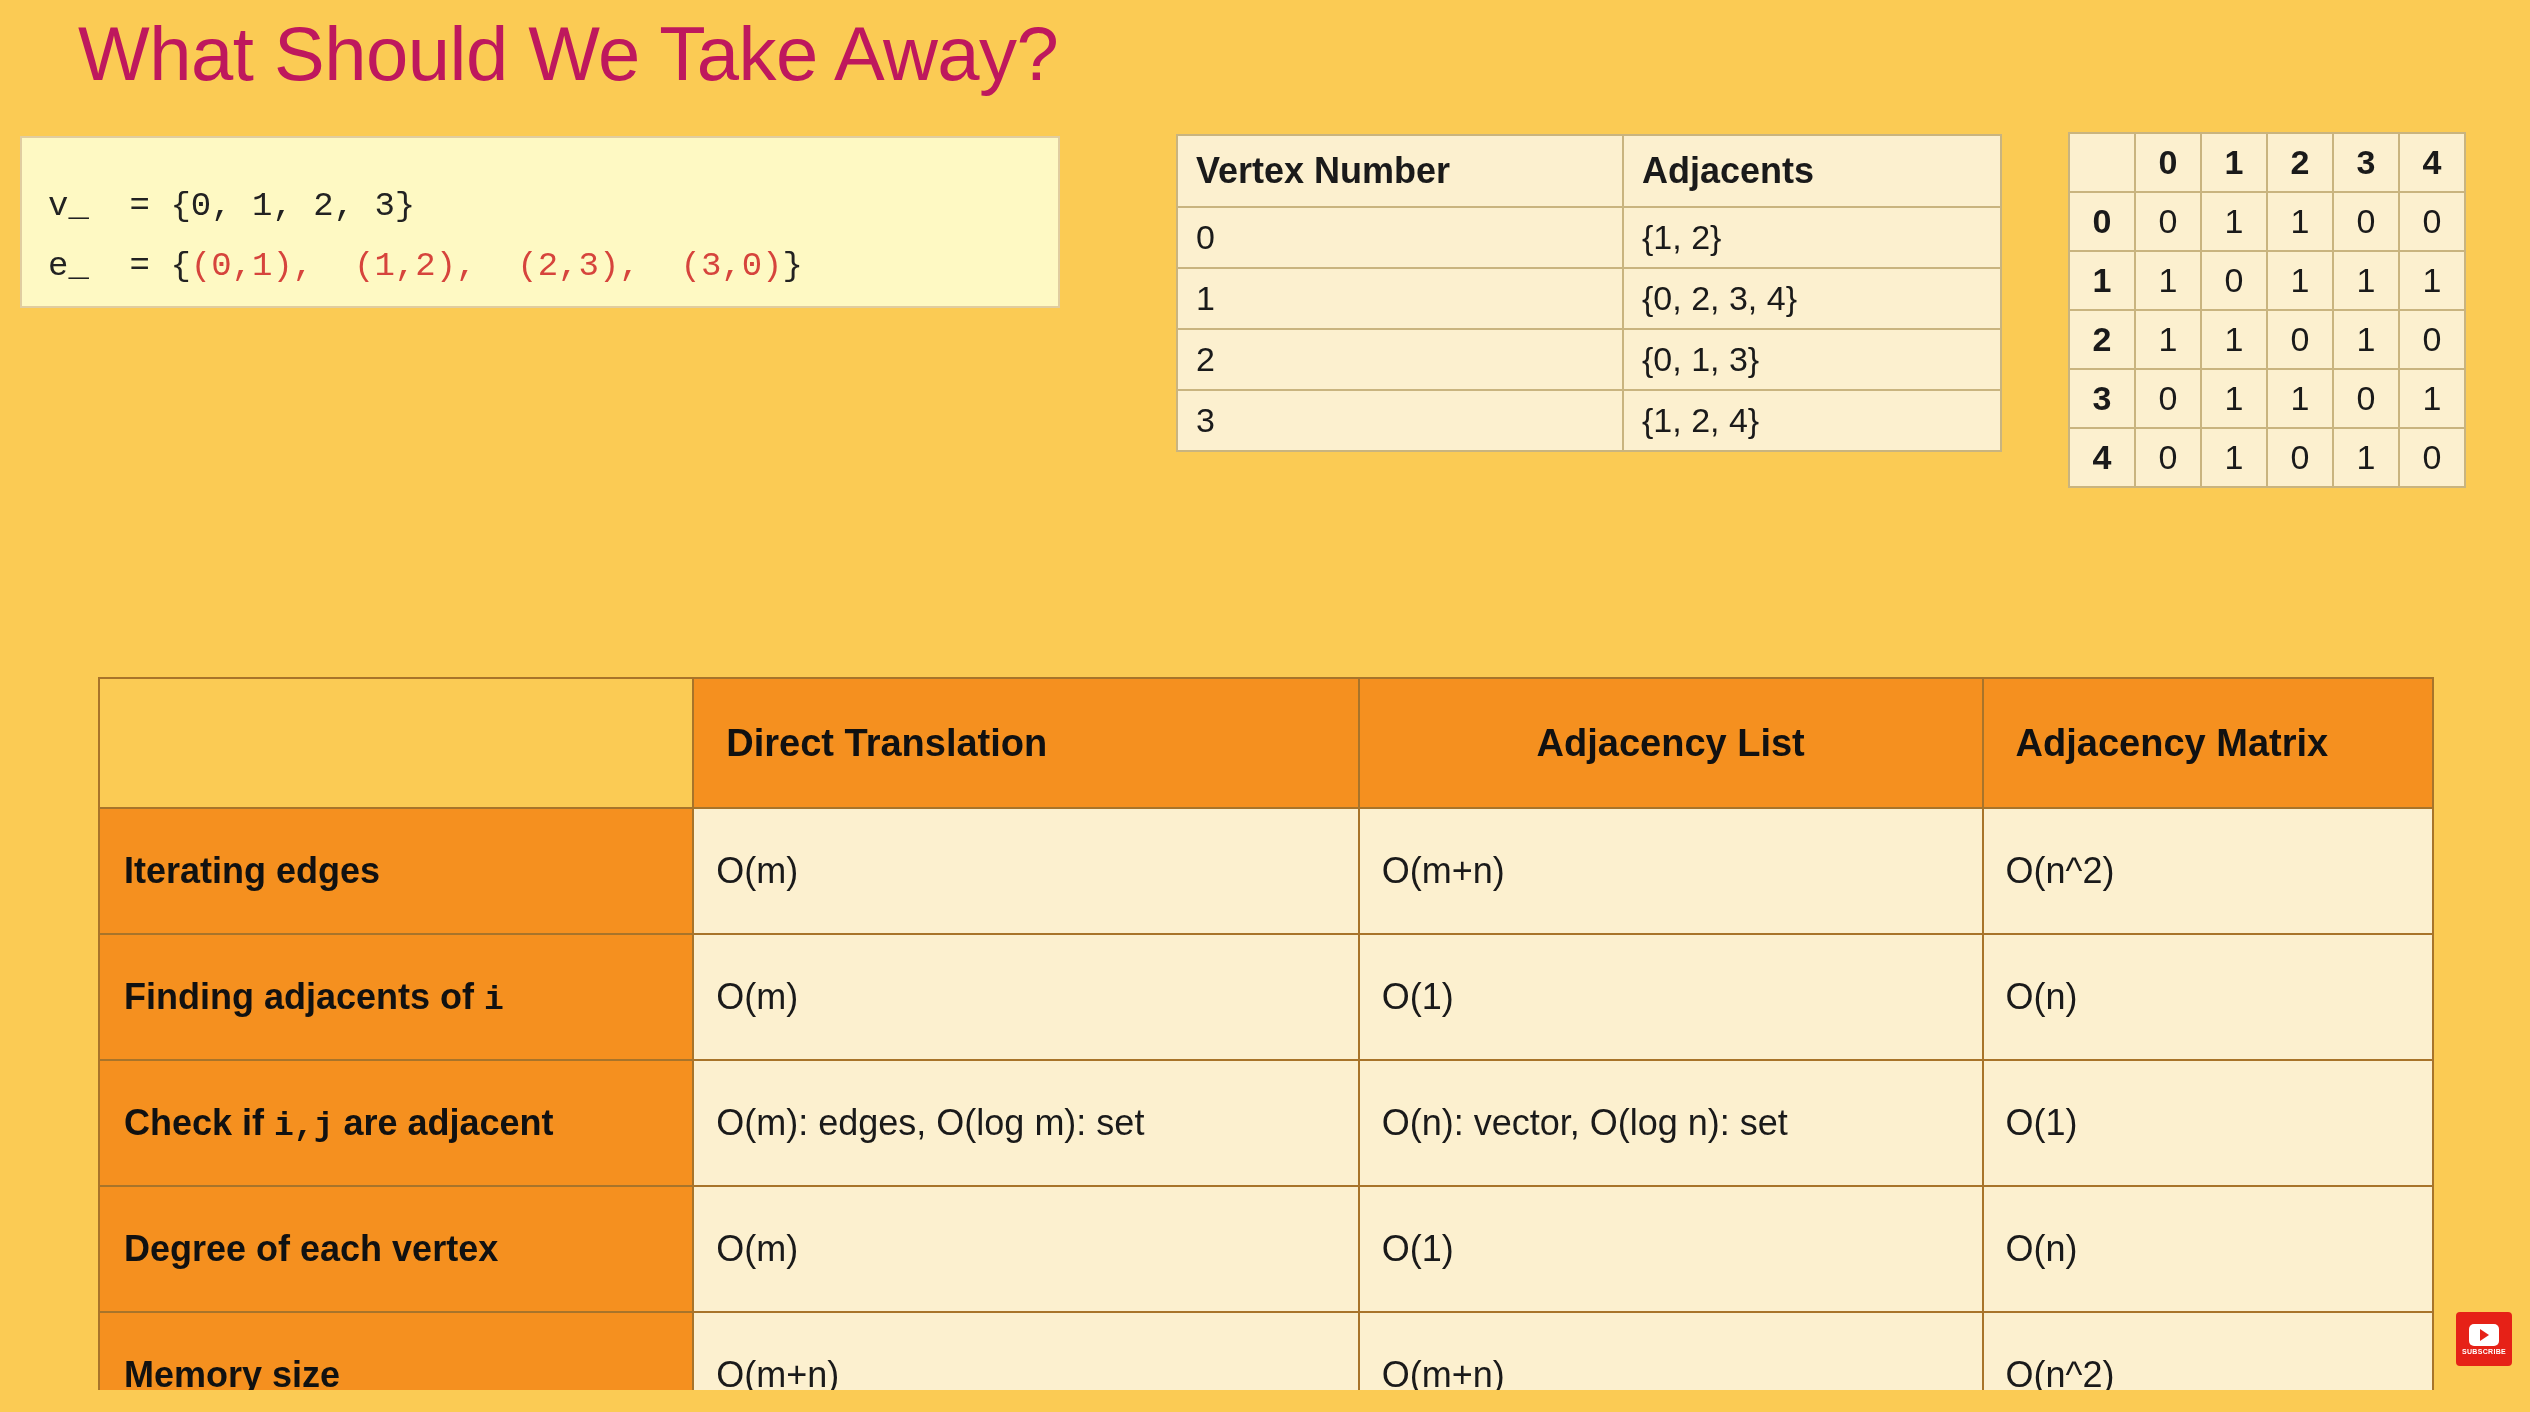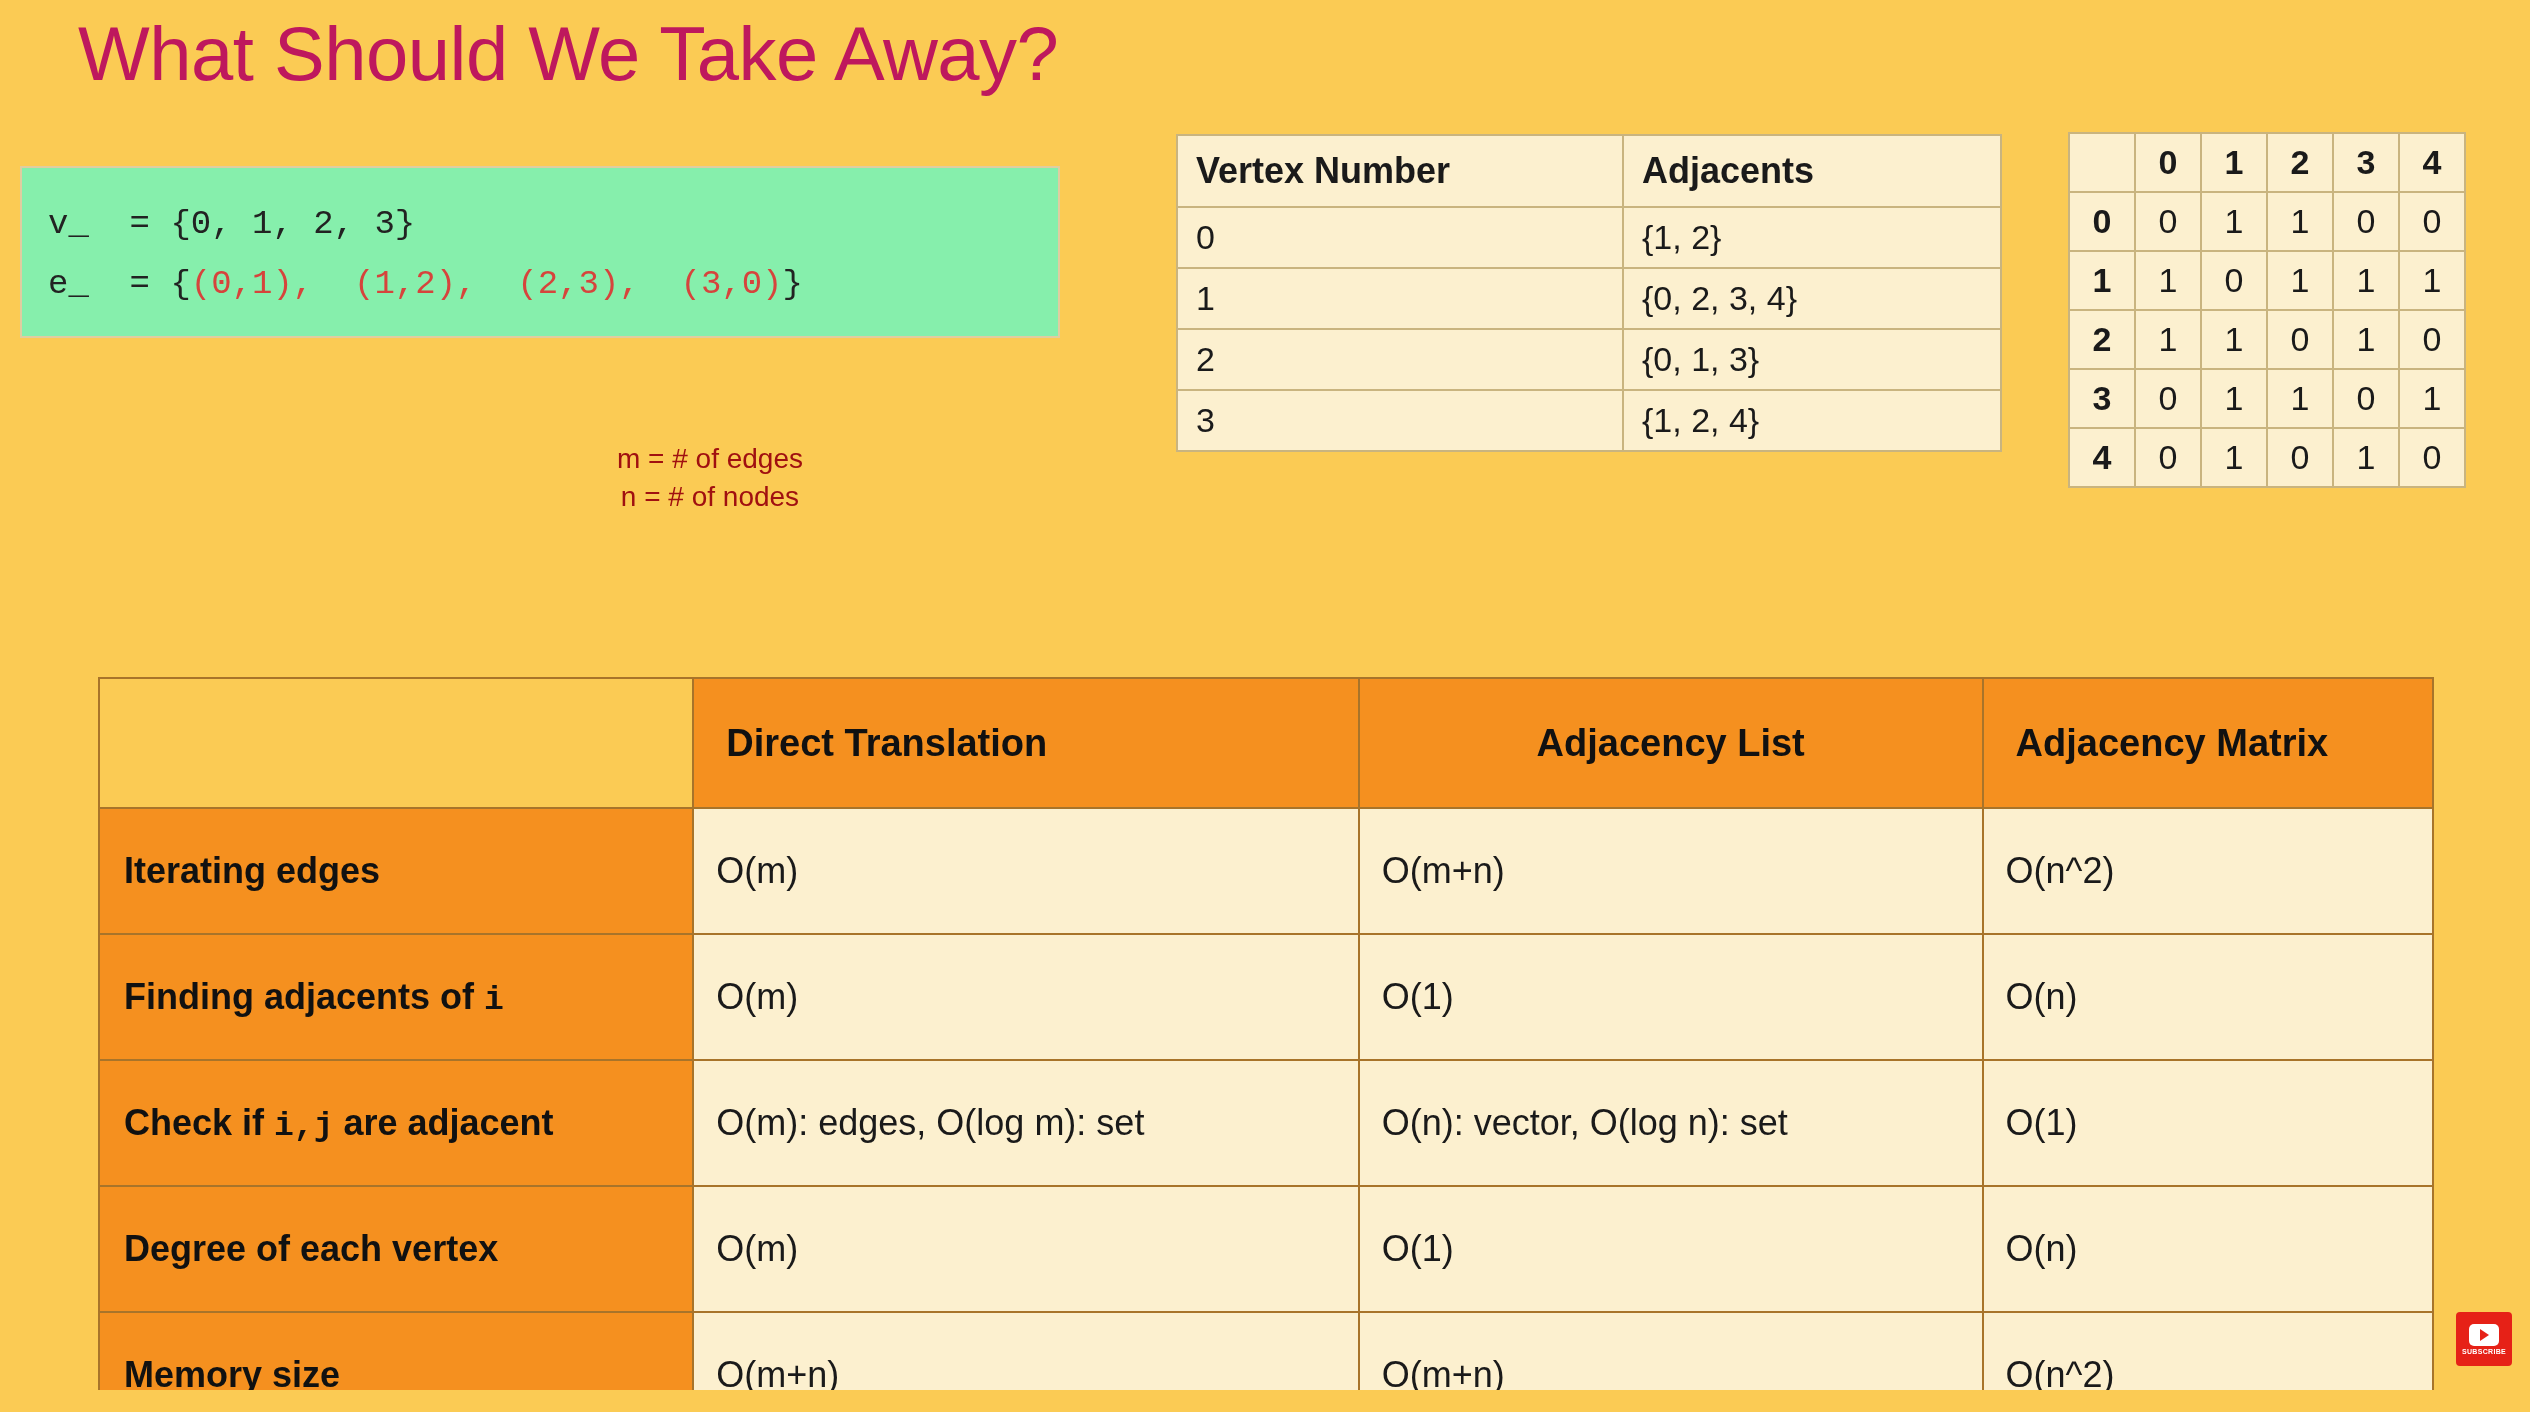--- a/index.html
+++ b/index.html
@@ -32,25 +32,24 @@
     white-space: nowrap;
   }
 
   
   .code-box {
     position: absolute;
     left: 20px;
     top: 136px;
     width: 1040px;
     height: 172px;
-    background: #86efac;
+    background: #fef9c3;
     border: 2px solid #e0cda0;
     box-sizing: border-box;
-    padding: 26px 26px;
-    margin-top: 30px;
+    padding: 38px 26px;
   }
   .code-line {
     font-family: "Liberation Mono", monospace;
     font-size: 34px;
     line-height: 60px;
     color: #222222;
     white-space: pre;
   }
   .code-line .red {
     color: #d6443c;
@@ -220,24 +219,20 @@
 
 <div class="slide">
 
   <div class="title">What Should We Take Away?</div>
 
   <div class="code-box">
     <div class="code-line"><span>v_  = {0, 1, 2, 3}</span></div>
     <div class="code-line"><span>e_  = {</span><span class="red">(0,1),  (1,2),  (2,3),  (3,0)</span><span>}</span></div>
   </div>
 
-  <div class="legend">
-    <div>m = # of edges</div>
-    <div>n = # of nodes</div>
-  </div>
 
   <table class="adj-list">
     <tbody>
         <tr>
       <th class="col-vertex">Vertex Number</th>
       <th class="col-adj">Adjacents</th>
     </tr>
     <tr>
       <td>0</td>
       <td>{1, 2}</td>

